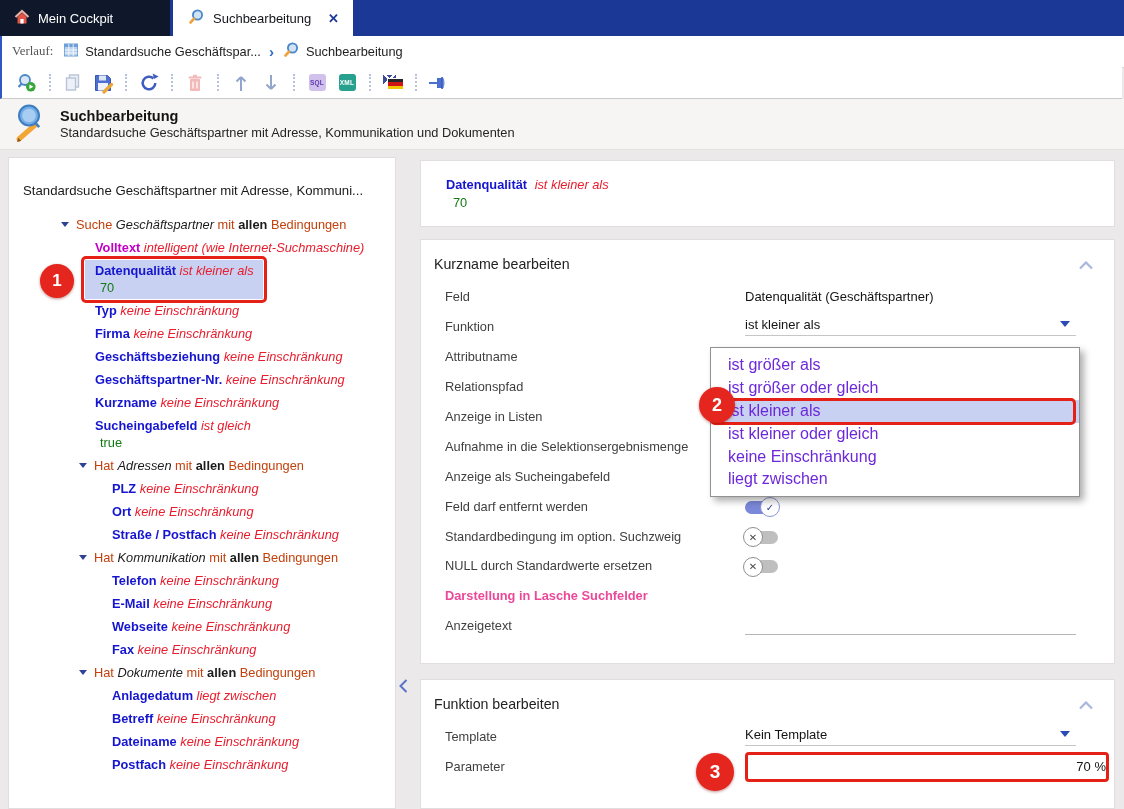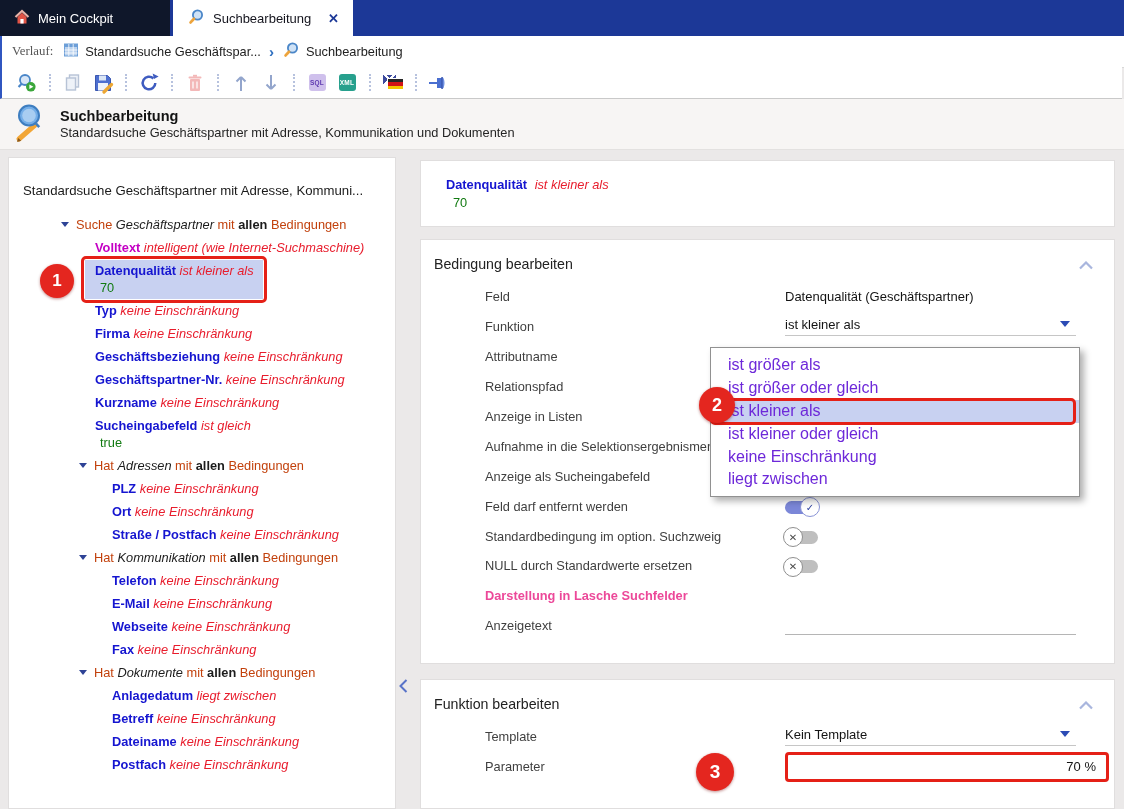--- a/index.html
+++ b/index.html
@@ -73,30 +73,30 @@
   .tree-value{color:#117a11;padding-left:5px;}
 
   
   #card-summary .line1{padding:16px 0 0 25px;font-size:12.8px;}
   #card-summary .sfield{color:#1515d0;font-weight:bold;}
   #card-summary .scond{color:#e81c2c;font-style:italic;margin-left:4px;}
   #card-summary .sval{padding:3px 0 0 32px;font-size:12.8px;color:#117a11;}
 
   
   .form-row{display:flex;align-items:center;height:29.9px;padding:0 38px 0 24px;}
-  .flabel{width:300px;flex:none;font-size:12.8px;color:#3f3f3f;margin-left:40px;}
+  .flabel{width:300px;flex:none;font-size:12.8px;color:#3f3f3f;}
   .flabel.subhead{font-weight:bold;color:#ec4899;}
   .fvalue{flex:1;position:relative;font-size:13px;color:#141414;}
   .fvalue.select{border-bottom:1px solid #c6c6c6;padding-bottom:3px;}
   .caret{position:absolute;right:6px;top:4px;width:0;height:0;
          border-left:5px solid transparent;border-right:5px solid transparent;border-top:6px solid #2b4bb5;}
   .fvalue.input-line{border-bottom:1px solid #b5b5b5;height:18px;}
   .param-row{padding-right:5px;}
   .fvalue.param-box{border:3.5px solid #e52017;border-radius:4px;background:#fff;height:24px;
-                    line-height:24px;text-align:right;padding-right:10px;font-size:13px;}
+                    line-height:24px;text-align:right;font-size:13px;}
   .toggle{position:relative;display:inline-block;width:33px;height:13px;border-radius:7px;vertical-align:middle;}
   .toggle.on{background:#7b87d8;}
   .toggle.off{background:#bfbfbf;}
   .knob{position:absolute;top:50%;transform:translateY(-50%);width:18px;height:18px;border-radius:50%;
         background:#fff;border:1.5px solid;display:flex;align-items:center;justify-content:center;font-size:10px;}
   .on .knob{right:-2px;border-color:#8a94d6;color:#2b3f9e;}
   .off .knob{left:-2px;border-color:#8f8f8f;color:#4a4a4a;}
 
   
   #dropdown{left:710px;top:347px;width:368px;background:#fff;border:1px solid #919191;
@@ -294,21 +294,21 @@
 <div id="card-summary" class="abs card">
   <div class="line1">
     <span class="sfield">Datenqualität</span>
     <span class="scond">ist kleiner als</span>
   </div>
   <div class="sval">70</div>
 </div>
 
 <div id="card-bed" class="abs card">
   <div class="sect-head">
-    <span>Bedingung bearbeiten</span>
+    <span>Kurzname bearbeiten</span>
     <span class="chev">
       <svg width="14" height="9" viewBox="0 0 14 9">
           <path d="M1 7.5 L7 1.5 L13 7.5" stroke="#a9b6de" stroke-width="2.2" fill="none"></path>
         </svg>
     </span>
   </div>
   <div id="bed-rows">
       <div class="form-row">
         <div class="flabel">Feld</div>
         <div class="fvalue">Datenqualität (Geschäftspartner)</div>

